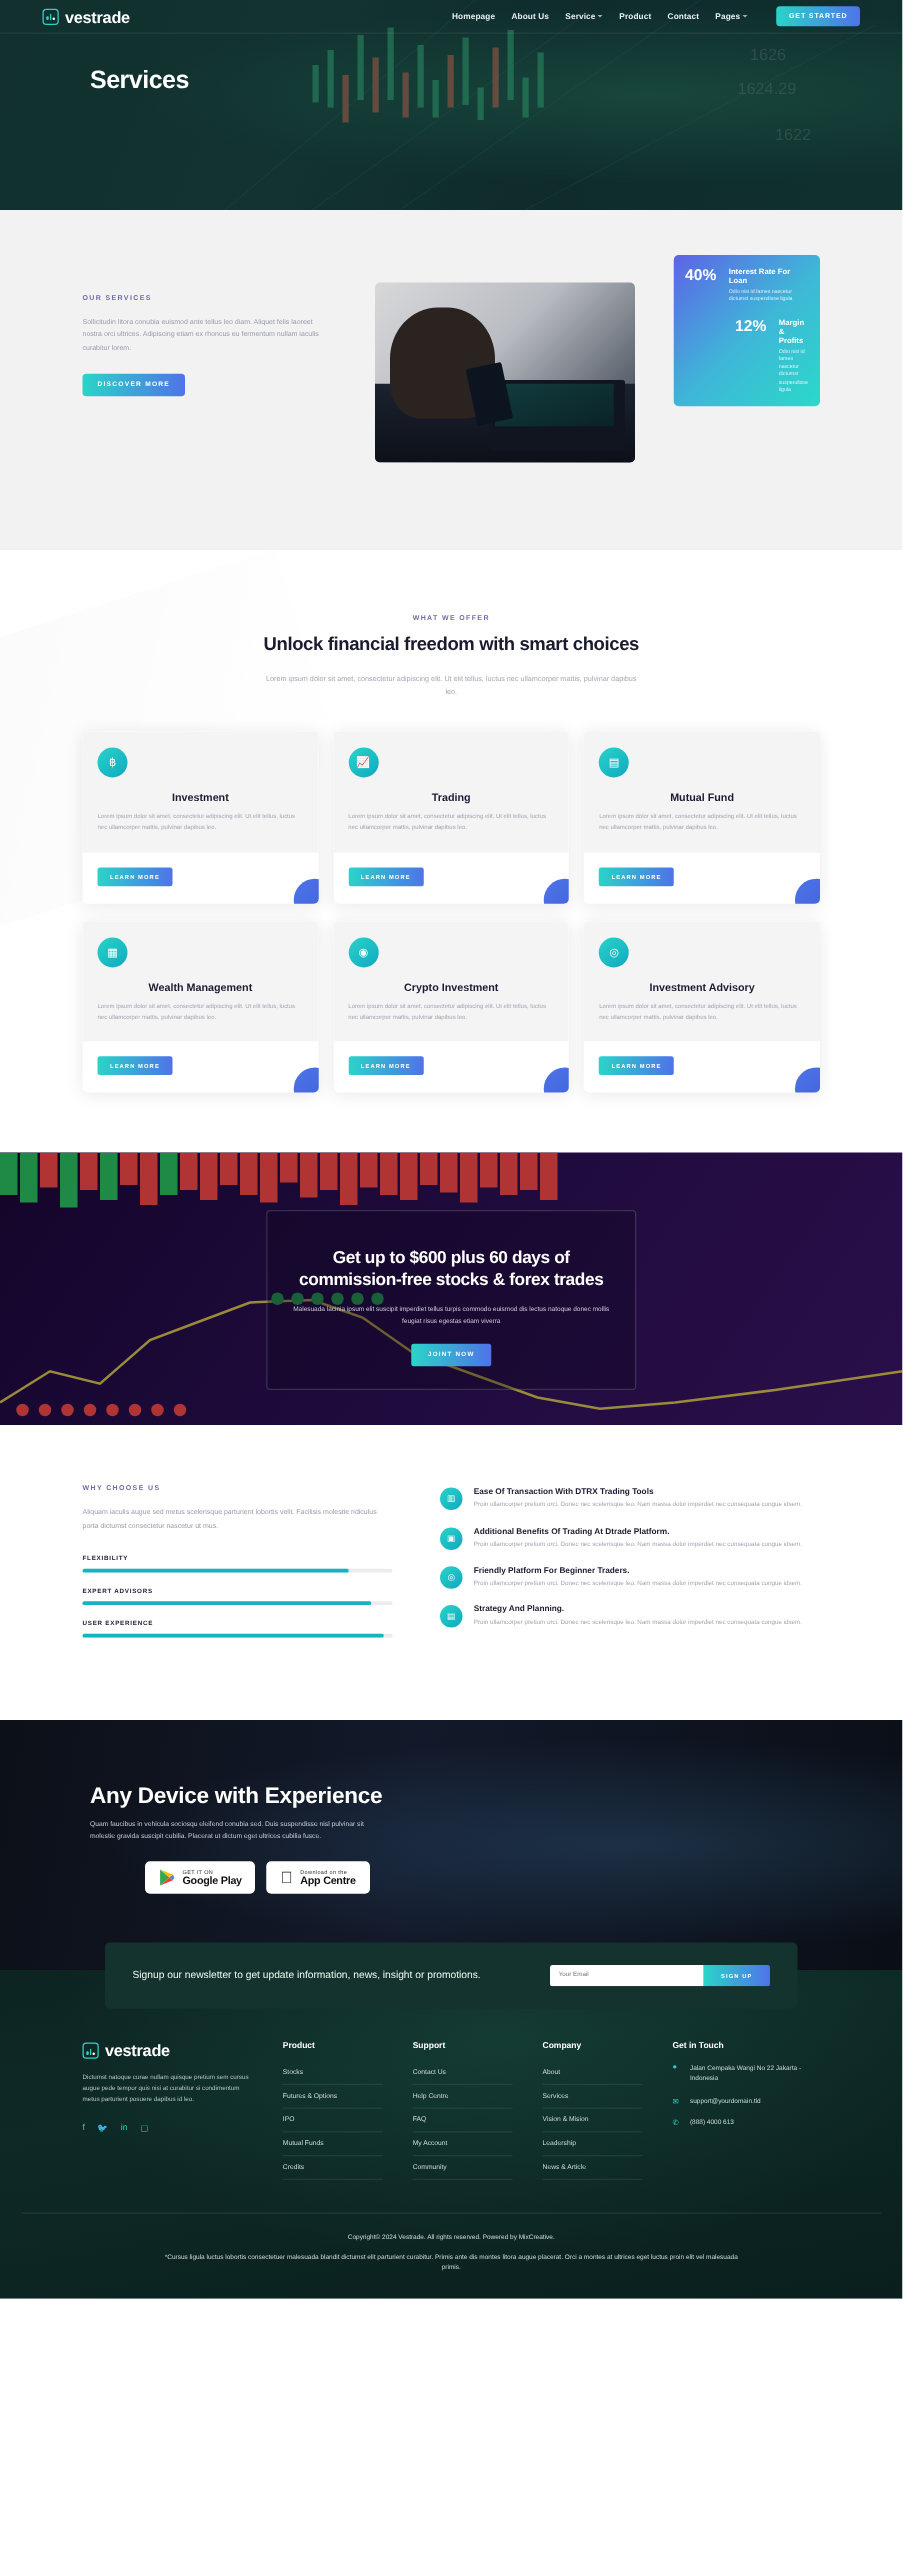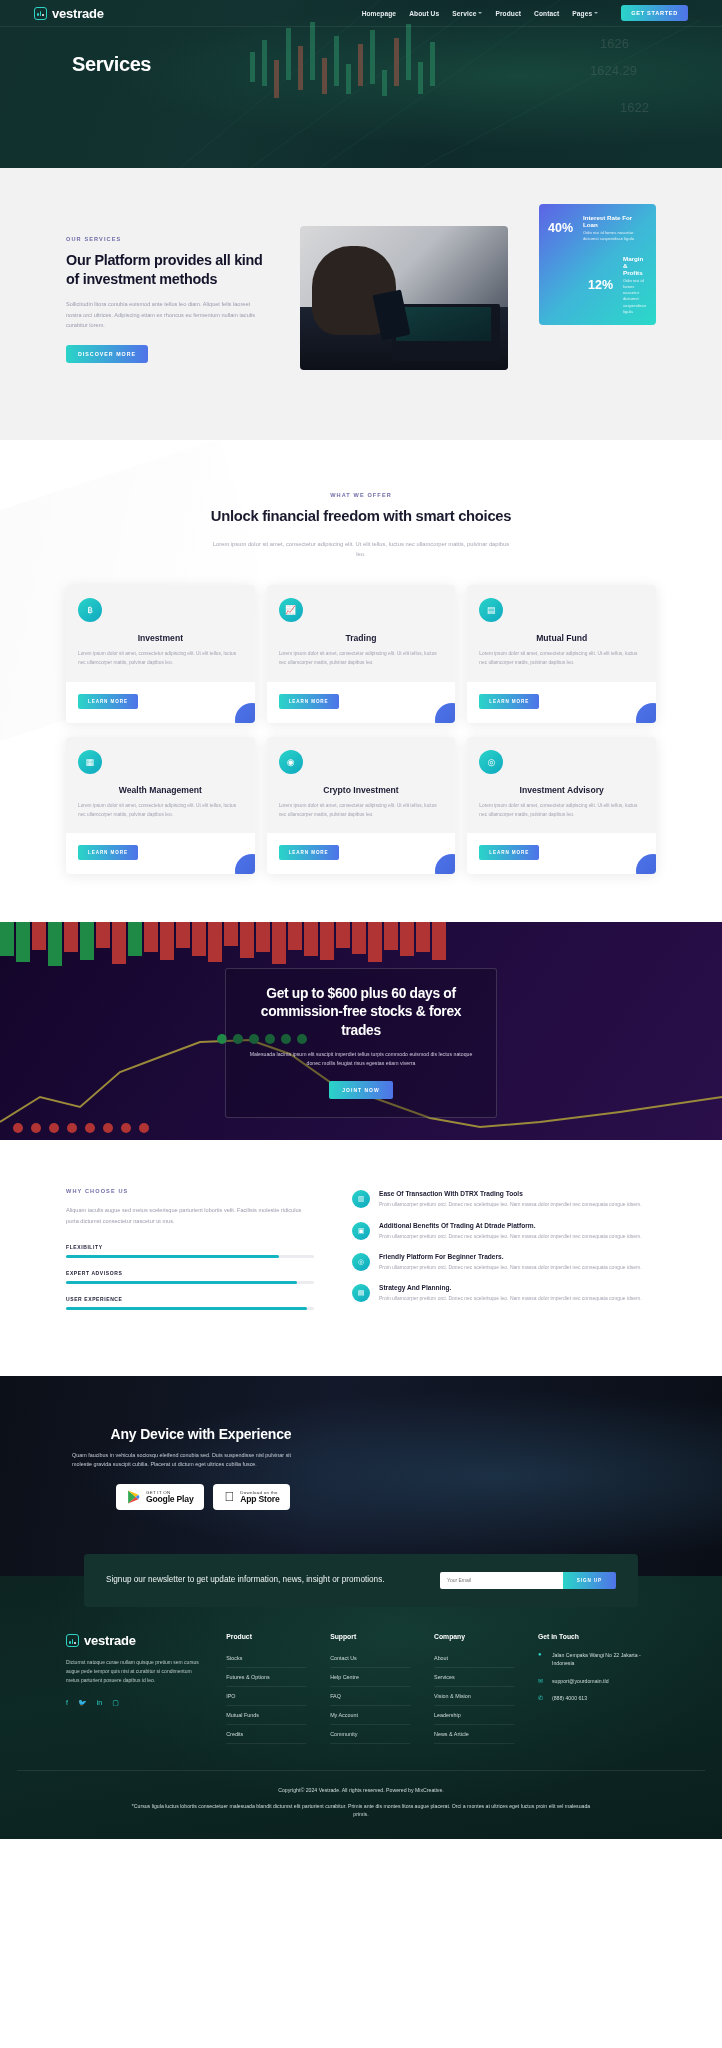--- a/index.html
+++ b/index.html
@@ -82,21 +82,21 @@
   .photo .desk { position:absolute; left:0; right:0; bottom:0; height:44%; background:linear-gradient(180deg,#1b2230,#0d1018); }
   .photo .lap { position:absolute; left:44%; bottom:6%; width:52%; height:40%; background:#11151f; border-radius:2px; }
   .photo .lapscr { position:absolute; left:46%; bottom:20%; width:46%; height:24%; background:linear-gradient(160deg,#123c3d,#0a2328); }
   .photo .head { position:absolute; left:6%; top:14%; width:40%; height:62%; background:#2a2320; border-radius:46% 46% 30% 30%; }
   .photo .phone { position:absolute; left:37%; top:46%; width:14%; height:32%; background:#0c1420; border-radius:2px; transform:rotate(-12deg); }
   .stats {
     position:absolute; right:0; top:-22px; width:117px;
     background:linear-gradient(135deg,#5d63e6 0%,#3fb6d8 52%,#2ad9c9 100%);
     border-radius:4px; padding:10px 9px; color:#fff;
   }
-  .stat-row { display:flex; align-items:center; gap:7px; }
+  .stat-row { display:flex; align-items:flex-start; gap:7px; }
   .stat-row + .stat-row { margin-top:12px;margin-left:40px; }
   .stat-num { font-size:12.5px; font-weight:700; line-height:1; min-width:28px; }
   .stat-t { font-size:6.2px; font-weight:600; }
   .stat-d { font-size:4.2px; line-height:1.5; opacity:.82; margin-top:2px; }
 
   
   .offer { background:#fff; padding:52px 0 48px; text-align:center; position:relative; overflow:hidden; }
   .offer .swoosh { position:absolute; left:-40px; top:40px; width:300px; height:220px; background:linear-gradient(120deg,rgba(0,0,0,0.02),transparent); transform:rotate(-18deg); }
   .offer-title { font-size:14.8px; font-weight:700; line-height:1.32; letter-spacing:-0.3px; margin-top:9px; }
   .offer-sub { color:#a7a7b4; font-size:5.8px; line-height:1.8; margin:12px auto 0; width:300px; }
@@ -125,23 +125,23 @@
     border-radius:50%; background:linear-gradient(135deg,#4f73e8,#3b5fd6);
   }
 
   
   .promo {
     position:relative; height:218px; overflow:hidden;
     background:linear-gradient(125deg,#14052a 0%,#1d0a3a 40%,#2a0f4a 100%);
   }
   .promo .bars { position:absolute; inset:0; }
   .promo-box {
-    position:relative; z-index:3; width:272px; margin:46px auto 0;
+    position:relative; z-index:3; width:296px; margin:46px auto 0;
     border:1px solid rgba(255,255,255,0.16); border-radius:3px;
-    padding:16px 18px 18px; text-align:center;
+    padding:28px 18px 18px; text-align:center;
     background:rgba(12,6,28,0.32);
   }
   .promo-t { color:#fff; font-size:13.8px; font-weight:700; line-height:1.32; letter-spacing:-0.3px; }
   .promo-b { color:#cfc9dd; font-size:5.2px; line-height:1.72; margin-top:10px; }
   .promo-btn {
     display:inline-block; margin-top:13px;
     background:linear-gradient(90deg,#2ad4c8,#4f73e8);
     color:#fff;font-size:5px;font-weight:700;letter-spacing:1px;
     padding:6px 13px;border-radius:2px;border:none;
   }
@@ -164,21 +164,21 @@
   .feat-t { font-size:6.6px; font-weight:600; color:#1b1b33; }
   .feat-b { font-size:5px; line-height:1.68; color:#a3a3b2; margin-top:3px; }
 
   
   .device {
     position:relative; height:200px; overflow:hidden;
     background:linear-gradient(100deg,#0c1018 0%,#13192a 45%,#0a0e16 100%);
   }
   .device .glow { position:absolute; inset:0; background:radial-gradient(ellipse at 70% 50%, rgba(60,120,160,.28), transparent 60%); }
   .device-copy { position:relative; z-index:3; padding:50px 0 0 72px; width:330px; }
-  .device-t { color:#fff; font-size:14px; font-weight:700; letter-spacing:-0.2px;text-align:center; }
+  .device-t { color:#fff; font-size:18px; font-weight:700; letter-spacing:-0.2px; }
   .device-b { color:#c6ccd6; font-size:5.4px; line-height:1.75; margin-top:9px; width:240px; }
   .stores { display:flex; gap:9px; margin-top:14px;padding-left:44px; }
   .store {
     background:#fff; border-radius:4px; padding:6px 11px;
     display:flex; align-items:center; gap:6px;
   }
   .store-sm { font-size:4.4px; color:#333; letter-spacing:.3px; }
   .store-lg { font-size:8.6px; font-weight:700; color:#111; line-height:1.05; letter-spacing:-0.2px; }
 
   
@@ -301,21 +301,20 @@
 
     <div class="hero-copy">
       <h1 class="hero-title">Services</h1>
     </div>
   </section>
 
   <section class="platform">
     <div class="platform-inner">
       <div class="platform-left">
         <div class="eyebrow">OUR SERVICES</div>
-        <h2 class="sec-title">Our Platform provides all kind of investment methods</h2>
         <p class="sec-body">Sollicitudin litora conubia euismod ante tellus leo diam. Aliquet felis laoreet nostra orci ultrices. Adipiscing etiam ex rhoncus eu fermentum nullam iaculis curabitur lorem.</p>
         <button class="btn-pill">DISCOVER MORE</button>
       </div>
       <div class="platform-right">
         <div class="photo">
           <div class="desk"></div>
             <div class="lap"></div>
             <div class="lapscr"></div>
           <div class="head"></div>
             <div class="phone"></div>
@@ -537,21 +536,21 @@
           </svg>
           <div>
             <div class="store-sm">GET IT ON</div>
             <div class="store-lg">Google Play</div>
           </div>
         </a>
         <a class="store">
           <span style="font-size:13px;line-height:1;color:#111"></span>
           <div>
             <div class="store-sm">Download on the</div>
-            <div class="store-lg">App Store</div>
+            <div class="store-lg">App Centre</div>
           </div>
         </a>
       </div>
     </div>
   </section>
 
   <div class="footwrap">
     <div class="veil"></div>
 
     <div class="news">

